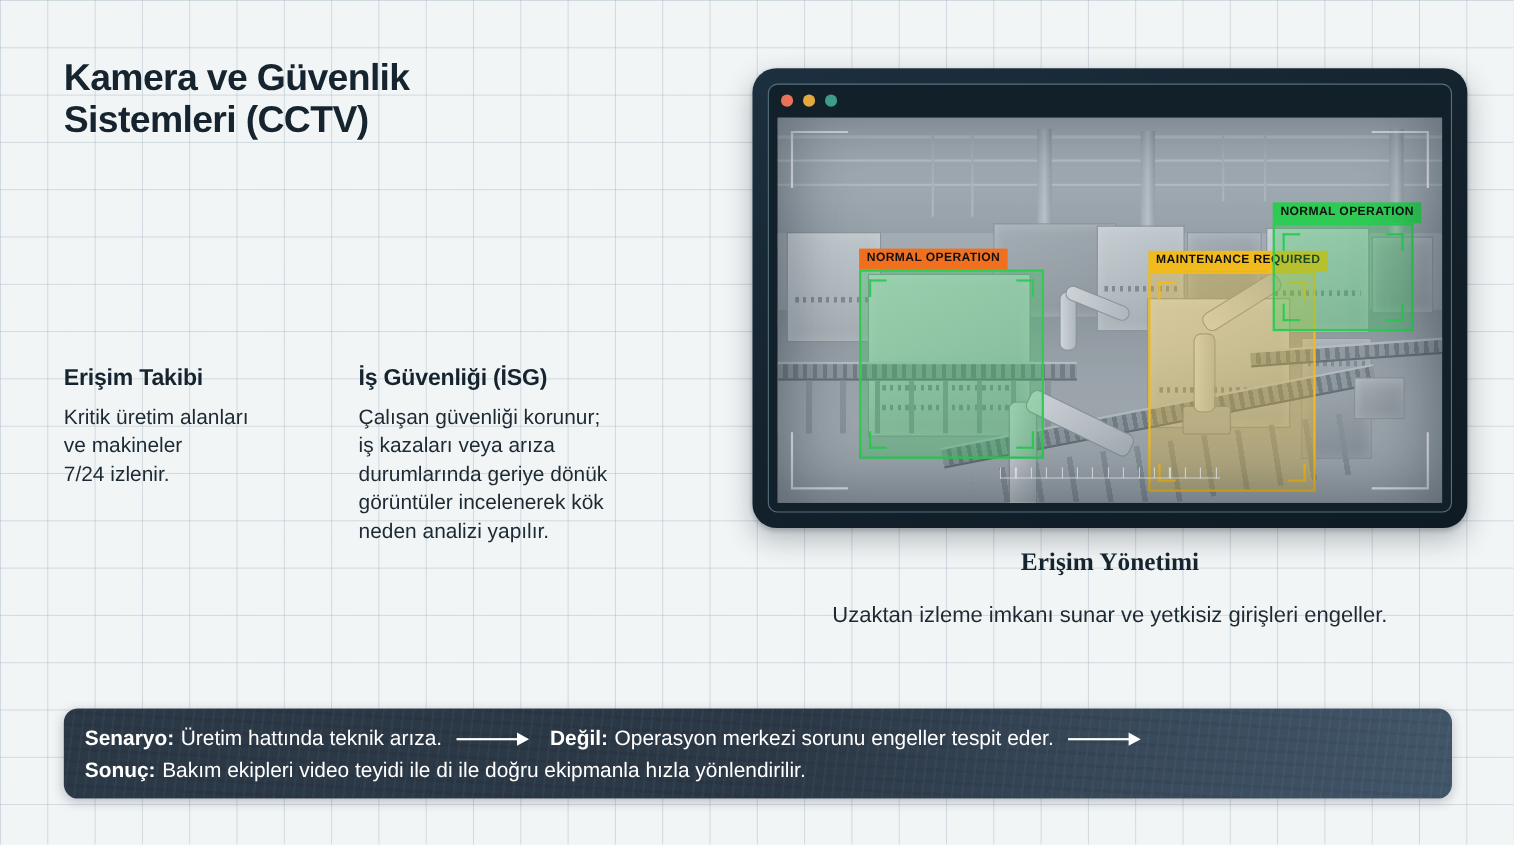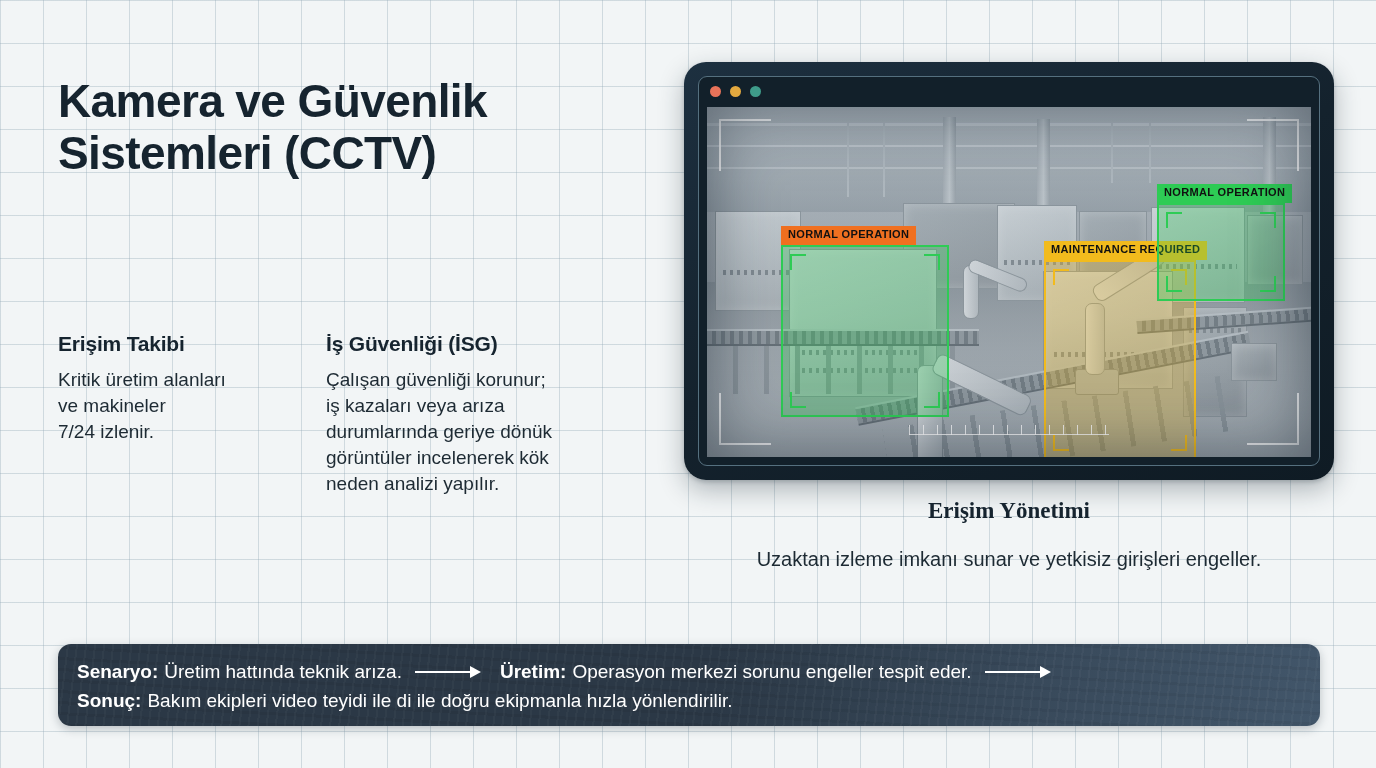--- a/index.html
+++ b/index.html
@@ -34,28 +34,27 @@
 
   
   #left-col {
     position: absolute;
     left: 58px;
     top: 52px;
     width: 600px;
   }
 
   #page-title {
-    font-size: 46px;
+    font-size: 34px;
     line-height: 1.12;
     font-weight: 700;
     color: #16242f;
     letter-spacing: -0.6px;
     white-space: pre-line;
     text-shadow: 0 1px 0 rgba(255,255,255,0.5);
-    margin-top: 24px;
   }
 
   #page-subtitle {
     margin-top: 14px;
     font-size: 26px;
     line-height: 1.22;
     font-weight: 400;
     color: #1d2a33;
     white-space: pre-line;
   }
@@ -421,21 +420,21 @@
         <div id="screen-tint"></div>
 
         <div class="det-box" style="left:74px; top:138px; width:168px; height:172px; border-color:#2ecc55; background:rgba(46,204,85,0.30);">
           <span class="inner-corner ic-tl" style="border-color:#2ecc55"></span>
           <span class="inner-corner ic-tr" style="border-color:#2ecc55"></span>
           <span class="inner-corner ic-bl" style="border-color:#2ecc55"></span>
           <span class="inner-corner ic-br" style="border-color:#2ecc55"></span>
           <span class="det-label" style="background:#f07020;">NORMAL OPERATION</span>
         </div>
 
-        <div class="det-box" style="left:337px; top:153px; width:152px; height:200px; border-color:#f2bb1d; background:rgba(242,187,29,0.30);">
+        <div class="det-box" style="left:337px; top:140px; width:152px; height:200px; border-color:#f2bb1d; background:rgba(242,187,29,0.30);">
           <span class="inner-corner ic-tl" style="border-color:#f2bb1d"></span>
           <span class="inner-corner ic-tr" style="border-color:#f2bb1d"></span>
           <span class="inner-corner ic-bl" style="border-color:#f2bb1d"></span>
           <span class="inner-corner ic-br" style="border-color:#f2bb1d"></span>
           <span class="det-label" style="background:#f2bb1d;">MAINTENANCE REQUIRED</span>
         </div>
 
         <div class="det-box" style="left:450px; top:96px; width:128px; height:98px; border-color:#2ecc55; background:rgba(46,204,85,0.30);">
           <span class="inner-corner ic-tl" style="border-color:#2ecc55"></span>
           <span class="inner-corner ic-tr" style="border-color:#2ecc55"></span>
@@ -461,21 +460,21 @@
   </div>
 
   <div id="scenario-bar">
     <div id="scenario-texture"></div>
     <div id="scenario-lines">
 
       <div class="scenario-row">
         <b>Senaryo:</b>
         <span style="margin-left:6px">Üretim hattında teknik arıza.</span>
         <span class="arrow"></span>
-        <b>Üretim:</b>
+        <b>Değil:</b>
         <span style="margin-left:6px">Operasyon merkezi sorunu engeller tespit eder.</span>
         <span class="arrow"></span>
       </div>
 
       <div class="scenario-row">
         <b>Sonuç:</b>
         <span style="margin-left:6px">Bakım ekipleri video teyidi ile di ile doğru ekipmanla hızla yönlendirilir.</span>
       </div>
 
     </div>

